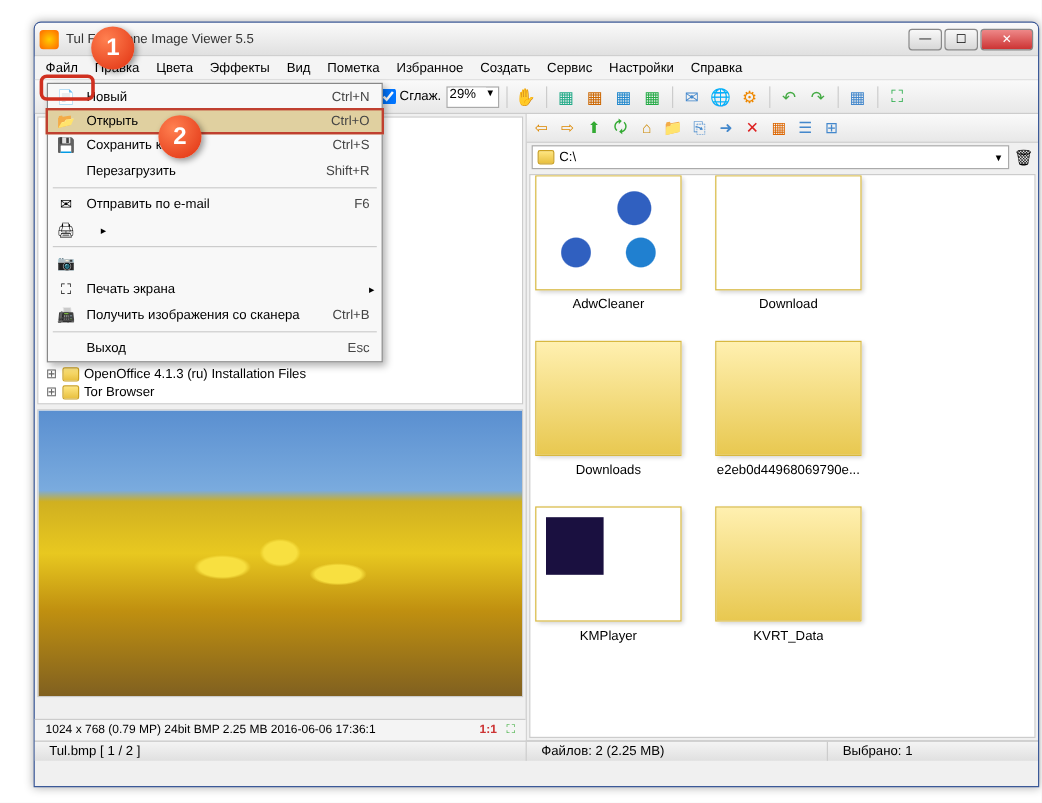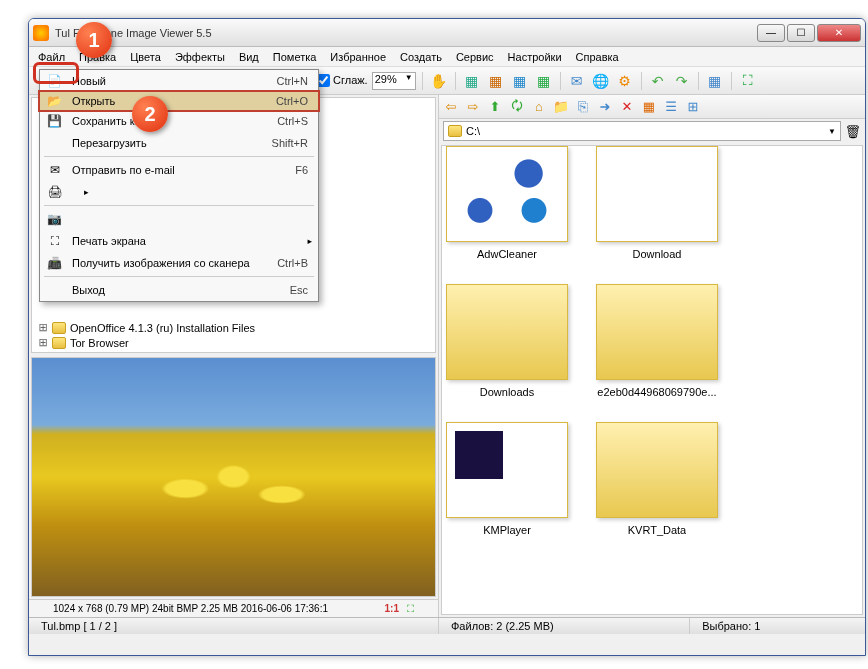--- a/index.html
+++ b/index.html
@@ -20,21 +20,21 @@
 .zoom-box input { border: none; width: 30px; font-size: 11px; outline: none; }
 .content { display: flex; height: 522px; }
 .left-pane { width: 410px; display: flex; flex-direction: column; border-right: 1px solid #ccc; }
 .tree-area { flex: 1; background: #fff; border: 1px solid #ccc; margin: 2px; overflow: hidden; position: relative; }
 .tree-item { display: flex; align-items: center; padding: 1px 4px; gap: 4px; }
 .tree-icon { width: 14px; height: 12px; background: linear-gradient(#ffe680,#e8c040); border-radius: 2px; border: 1px solid #caa020; }
 .preview-header { background: linear-gradient(#f0f0f0,#d8d8d8); border: 1px solid #bbb; padding: 2px 6px; margin: 0 2px; display: flex; align-items: center; }
 .preview-area { flex: 0 0 240px; margin: 2px; background: #fff; border: 1px solid #ccc; position: relative; overflow: hidden; }
 .tulips { width: 100%; height: 100%; background: linear-gradient(to bottom, #5a8fd0 0%, #7aabde 28%, #d0b020 32%, #e8c820 50%, #c09010 70%, #806020 100%); position: relative; }
 .tulips::before { content:""; position:absolute; left:20%; top:35%; width:60%; height:50%; background: radial-gradient(ellipse at 30% 40%, #f8e040 8%, transparent 10%), radial-gradient(ellipse at 50% 30%, #f8e040 8%, transparent 10%), radial-gradient(ellipse at 70% 45%, #f8e040 8%, transparent 10%); }
-.preview-status { height: 18px; background: #f4f4f4; border-top: 1px solid #ccc; display: flex; align-items: center; padding: 0 24px; gap: 8px; font-size: 10px; }
+.preview-status { height: 18px; background: #f4f4f4; border-top: 1px solid #ccc; display: flex; align-items: center; padding: 0 9px; gap: 8px; font-size: 10px; margin-top: 16px; }
 .right-pane { flex: 1; display: flex; flex-direction: column; }
 .toolbar2 { height: 24px; background: linear-gradient(#fafafa,#e8e8e8); display: flex; align-items: center; padding: 0 4px; gap: 6px; border-bottom: 1px solid #ccc; }
 .tb2-icon { width: 16px; height: 16px; cursor: pointer; display: flex; align-items: center; justify-content: center; font-size: 13px; }
 .addr-bar { height: 24px; display: flex; align-items: center; padding: 2px 4px; gap: 4px; }
 .addr-input { flex: 1; border: 1px solid #aaa; background: #fff; height: 20px; display: flex; align-items: center; padding: 0 4px; gap: 4px; }
 .thumbs { flex: 1; background: #fff; margin: 2px; border: 1px solid #ccc; display: flex; flex-wrap: wrap; gap: 24px 20px; align-content: flex-start; overflow: hidden; }
 .thumb { width: 130px; display: flex; flex-direction: column; align-items: center; gap: 6px; }
 .thumb-img { width: 122px; height: 96px; background: linear-gradient(#fff0b0,#e8c850); border: 1px solid #d8b840; box-shadow: 2px 2px 4px rgba(0,0,0,0.2); position: relative; }
 .thumb-img.adw { background: #fff; }
 .thumb-img.adw::after { content:""; position:absolute; inset:6px; background: radial-gradient(circle at 70% 25%, #3060c0 14%, transparent 15%), radial-gradient(circle at 25% 70%, #3060c0 12%, transparent 13%), radial-gradient(circle at 75% 70%, #2080d0 12%, transparent 13%); }

